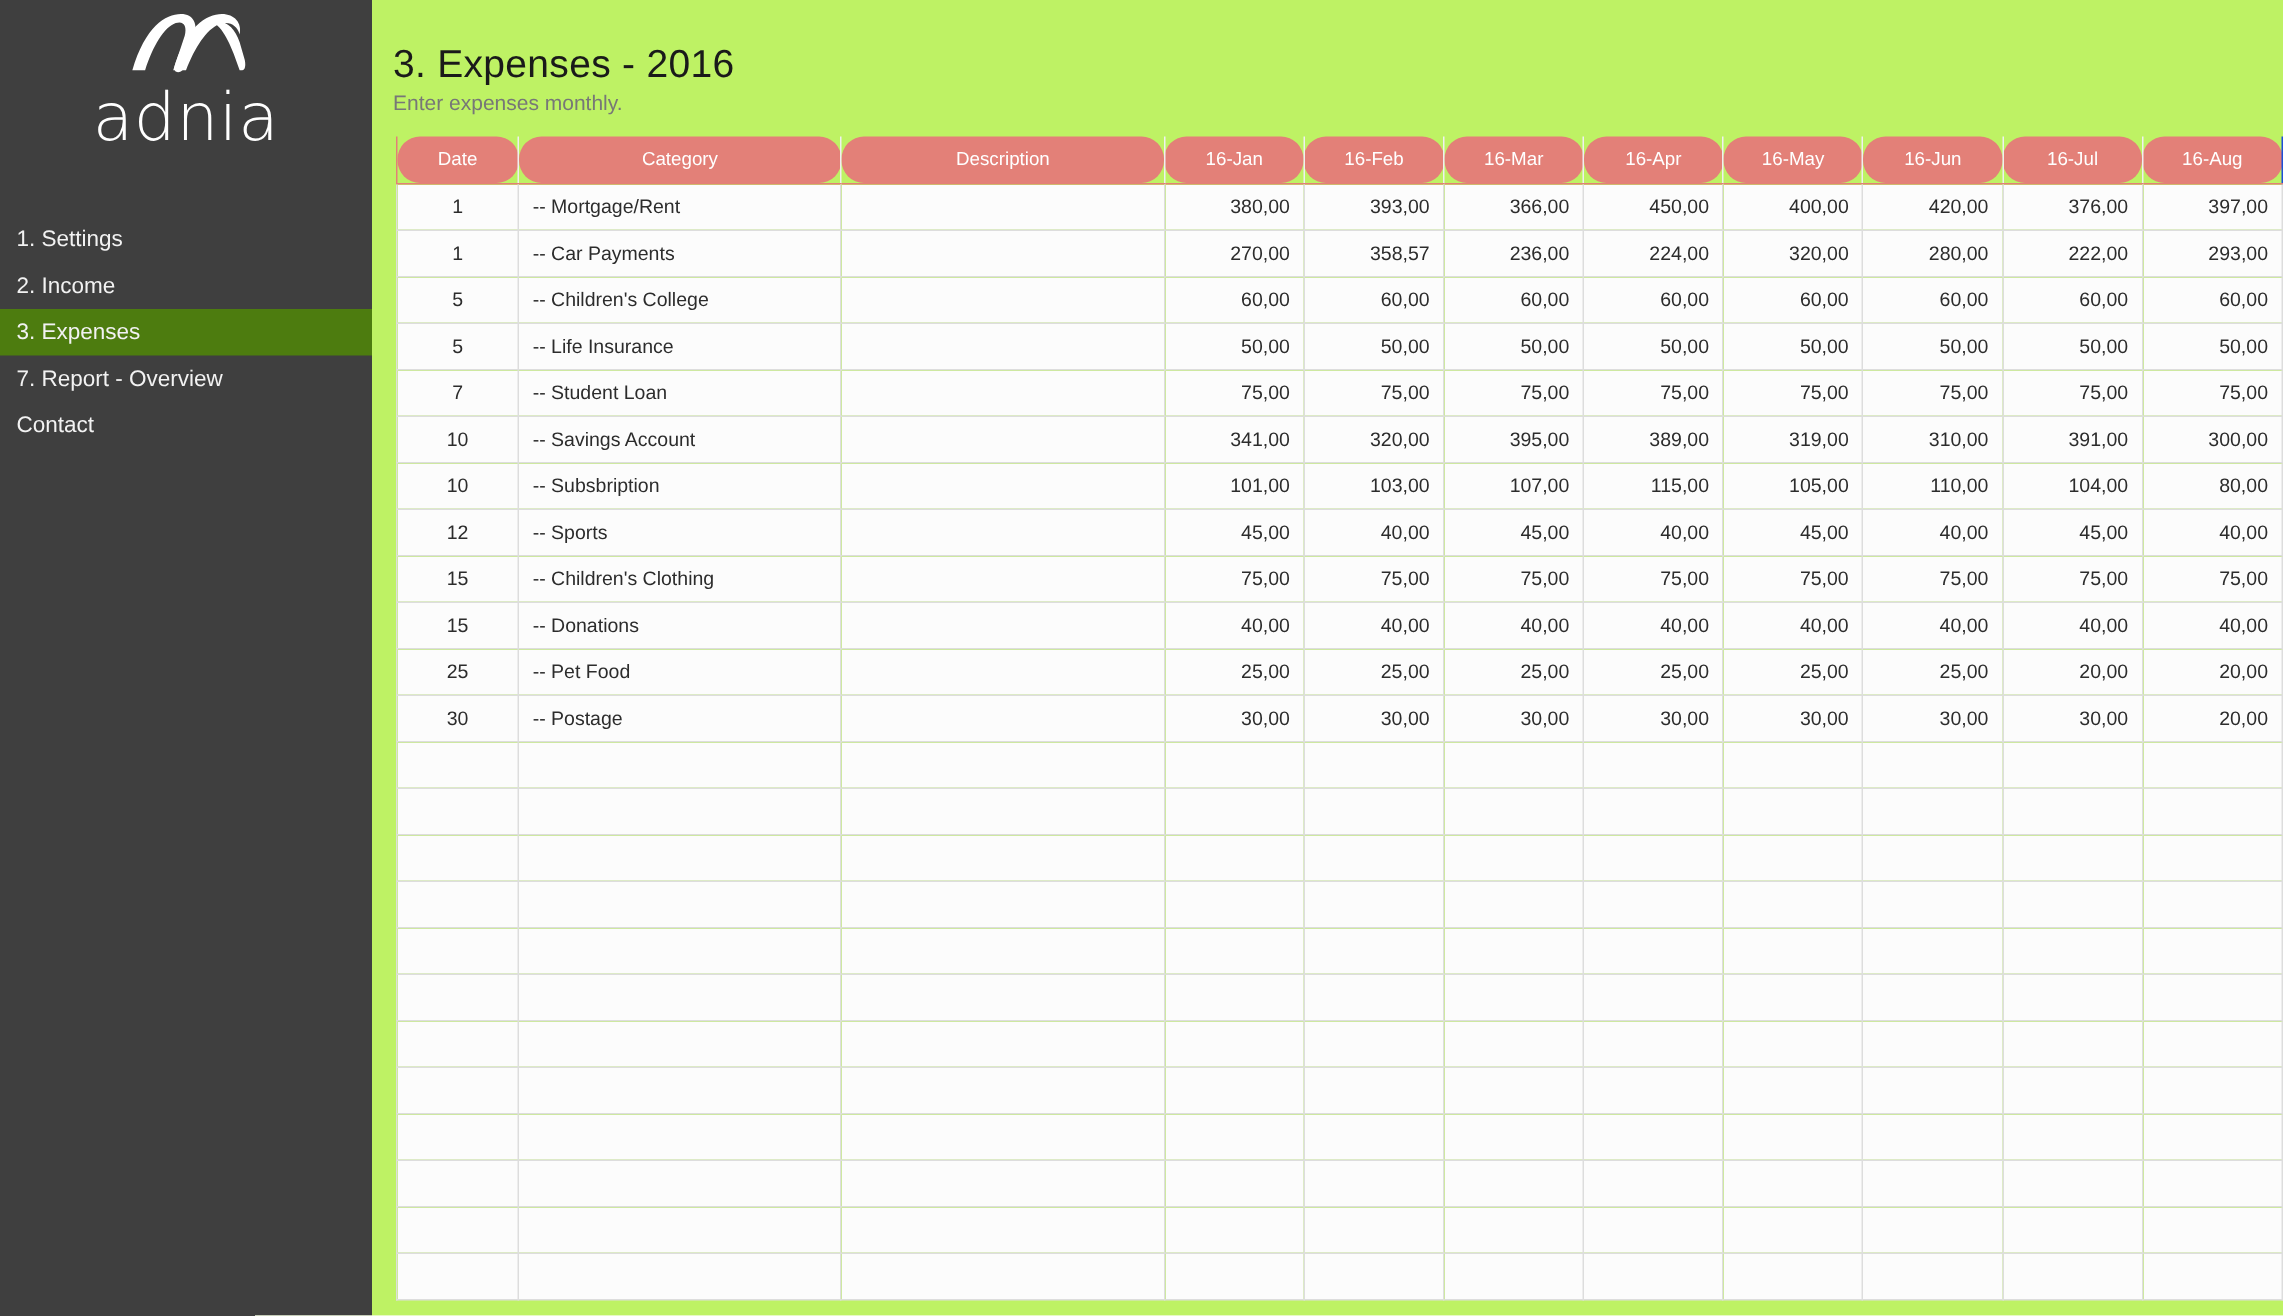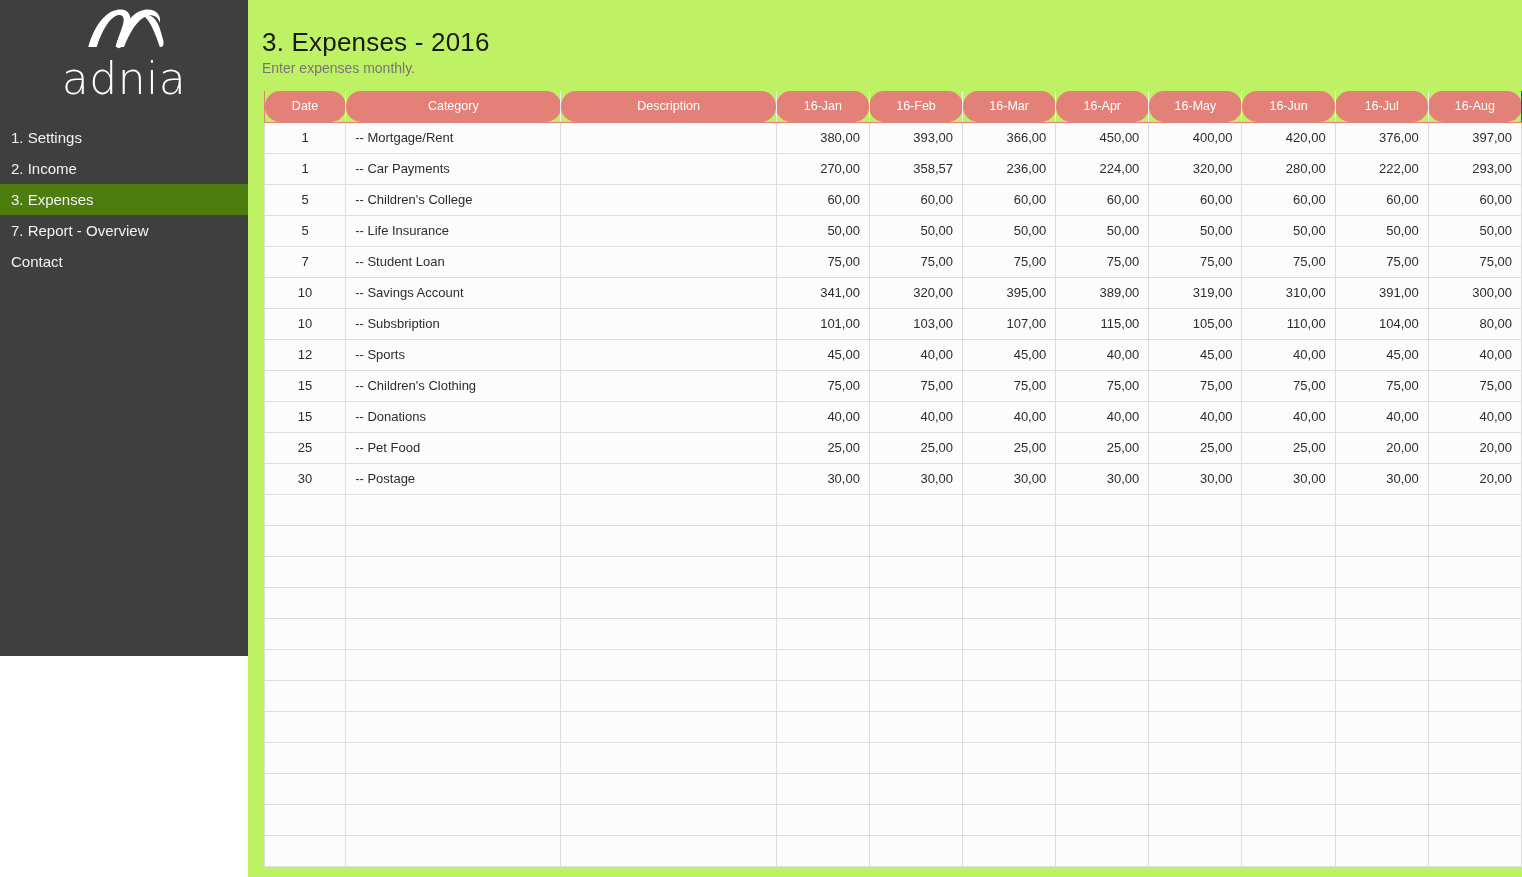--- a/index.html
+++ b/index.html
@@ -15,21 +15,21 @@
     width: 1522px;
     height: 877px;
     display: flex;
     background: #ffffff;
   }
 
   
   #sidebar {
     width: 248px;
     min-width: 248px;
-    height: 656px;
+    height: 877px;
     background: #3f3f3f;
     position: relative;
     overflow: hidden;
   }
   #logo-block {
     padding-top: 6px;
     display: flex;
     flex-direction: column;
     align-items: center;
   }
@@ -41,21 +41,21 @@
   #logo-word {
     color: #ffffff;
     font-size: 44px;
     line-height: 46px;
     letter-spacing: 0.5px;
     font-weight: 300;
     font-family: "DejaVu Sans", sans-serif;
     margin-top: 4px;
   }
   #nav {
-    margin-top: 20px;
+    margin-top: 42px;
   }
   .nav-item {
     height: 31px;
     line-height: 31px;
     padding-left: 11px;
     color: #f2f2f2;
     font-size: 15px;
     white-space: nowrap;
     cursor: pointer;
   }

